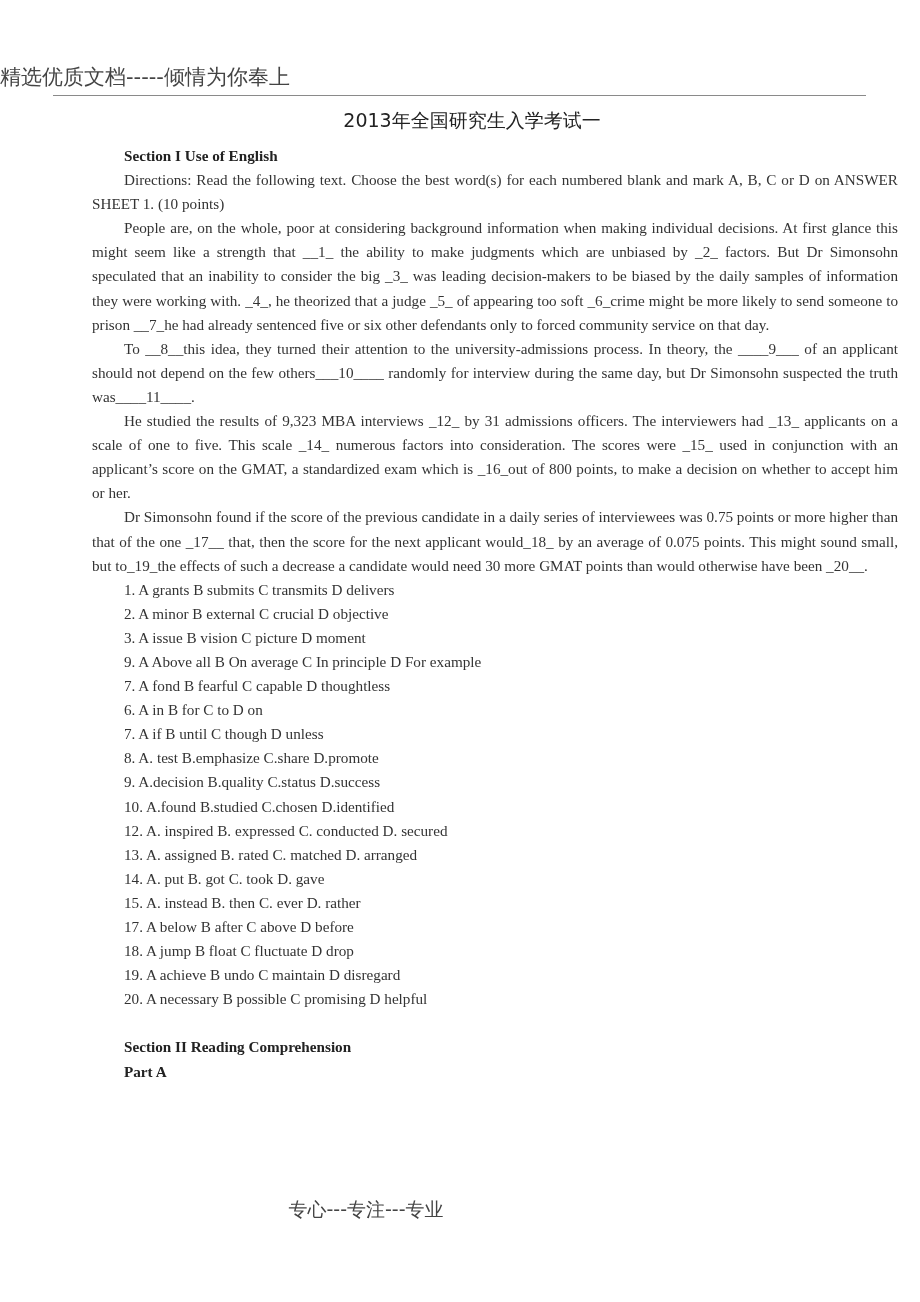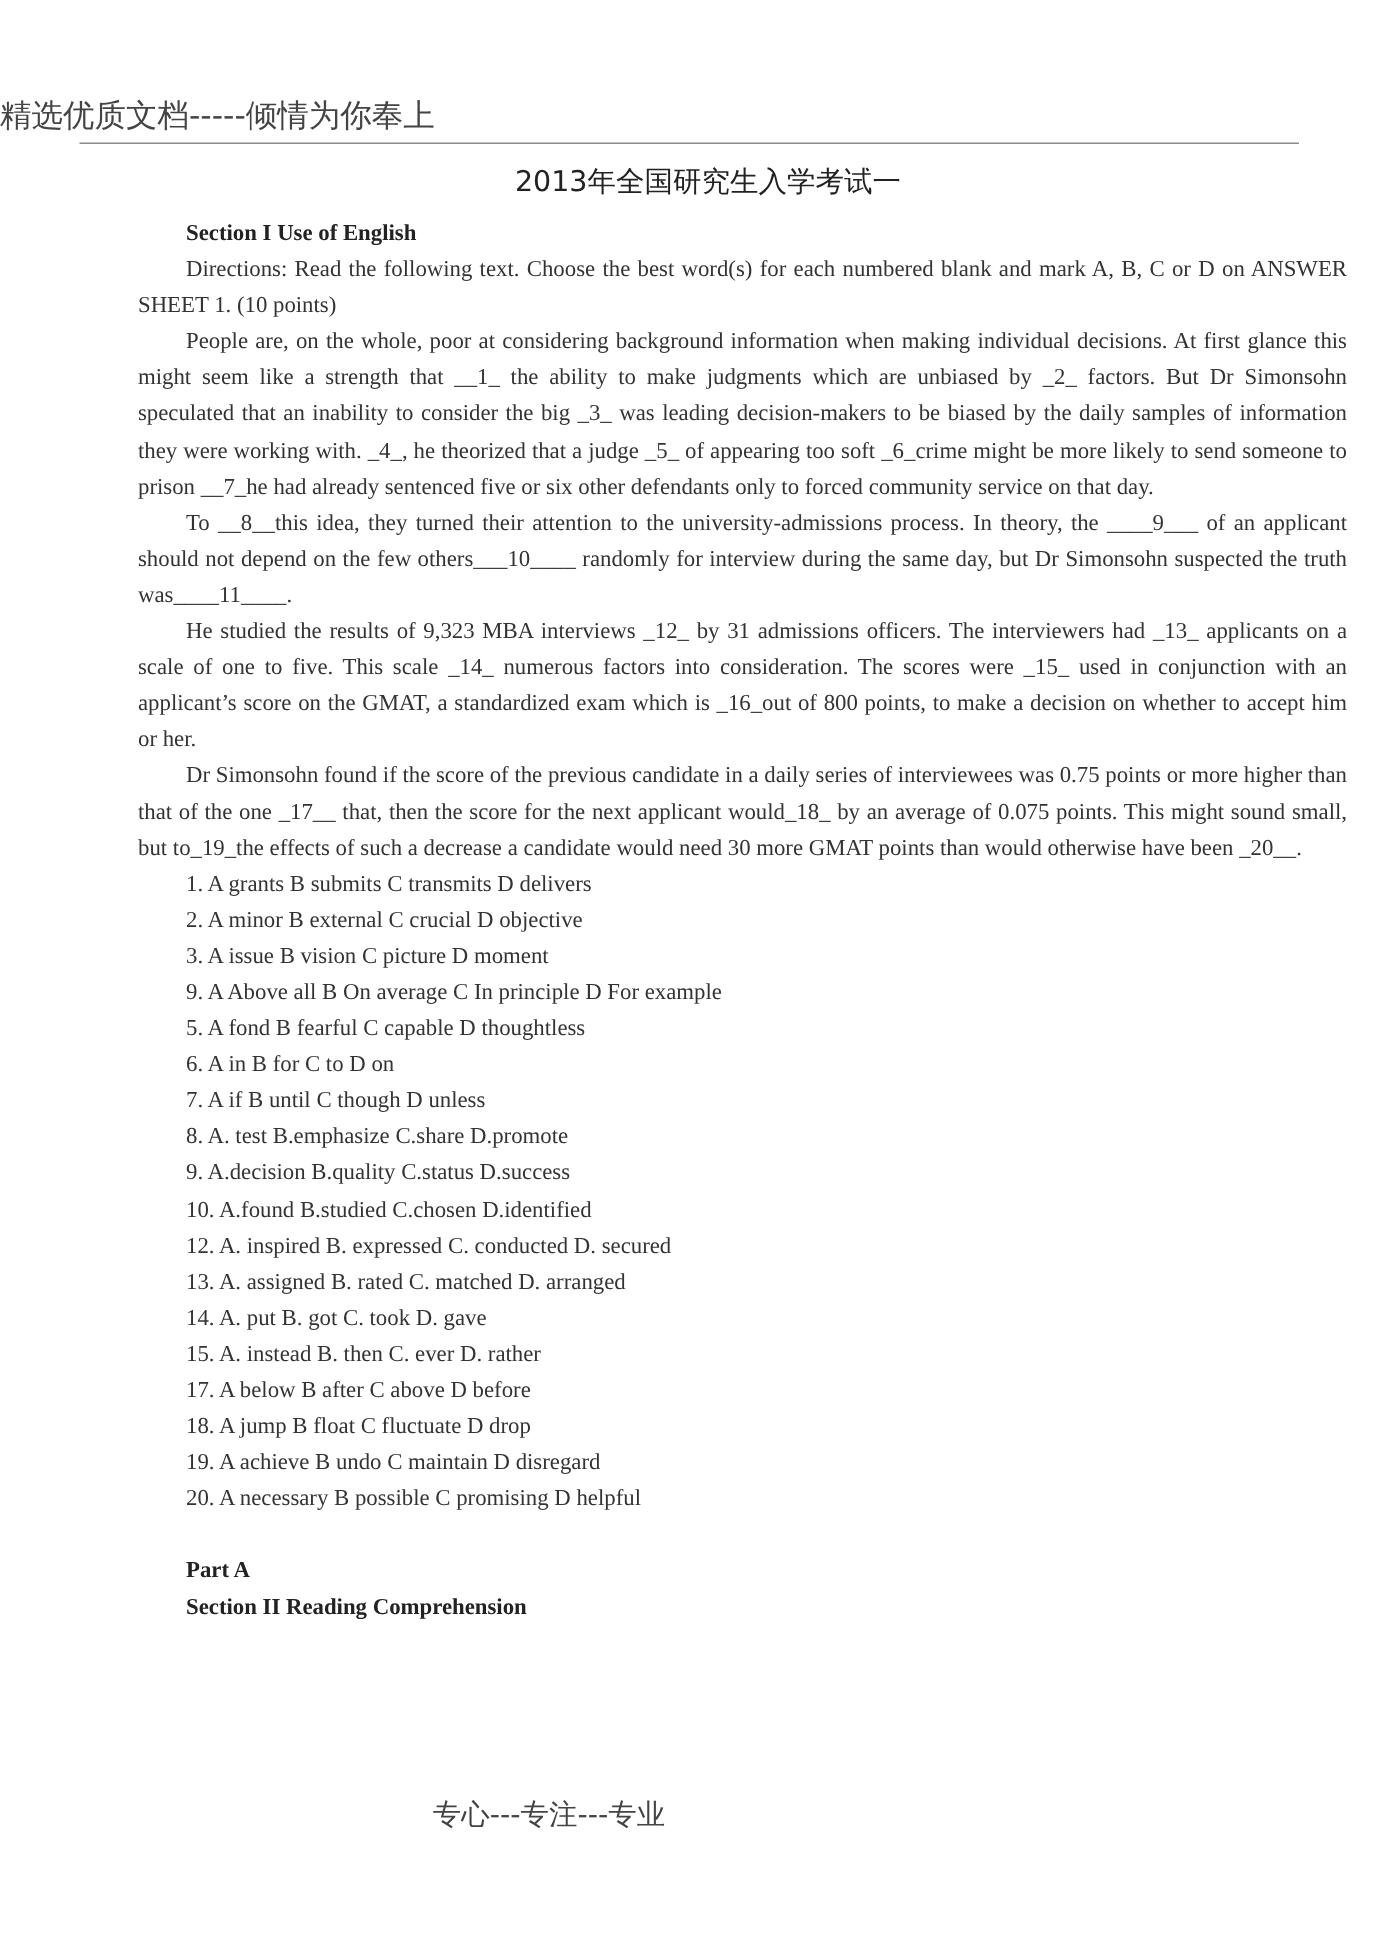--- a/index.html
+++ b/index.html
@@ -102,33 +102,33 @@
   <p>Directions: Read the following text. Choose the best word(s) for each numbered blank and mark A, B, C or D on ANSWER SHEET 1. (10 points)</p>
   <p>People are, on the whole, poor at considering background information when making individual decisions. At first glance this might seem like a strength that __1_ the ability to make judgments which are unbiased by _2_ factors. But Dr Simonsohn speculated that an inability to consider the big _3_ was leading decision-makers to be biased by the daily samples of information they were working with. _4_, he theorized that a judge _5_ of appearing too soft _6_crime might be more likely to send someone to prison __7_he had already sentenced five or six other defendants only to forced community service on that day.</p>
   <p>To __8__this idea, they turned their attention to the university-admissions process. In theory, the ____9___ of an applicant should not depend on the few others___10____ randomly for interview during the same day, but Dr Simonsohn suspected the truth was____11____.</p>
   <p>He studied the results of 9,323 MBA interviews _12_ by 31 admissions officers. The interviewers had _13_ applicants on a scale of one to five. This scale _14_ numerous factors into consideration. The scores were _15_ used in conjunction with an applicant’s score on the GMAT, a standardized exam which is _16_out of 800 points, to make a decision on whether to accept him or her.</p>
   <p>Dr Simonsohn found if the score of the previous candidate in a daily series of interviewees was 0.75 points or more higher than that of the one _17__ that, then the score for the next applicant would_18_ by an average of 0.075 points. This might sound small, but to_19_the effects of such a decrease a candidate would need 30 more GMAT points than would otherwise have been _20__.</p>
   <ul class="options">
     <li>1. A grants B submits C transmits D delivers</li>
     <li>2. A minor B external C crucial D objective</li>
     <li>3. A issue B vision C picture D moment</li>
     <li>9. A Above all B On average C In principle D For example</li>
-    <li>5. A fond B fearful C capable D thoughtless</li>
+    <li>7. A fond B fearful C capable D thoughtless</li>
     <li>6. A in B for C to D on</li>
     <li>7. A if B until C though D unless</li>
     <li>8. A. test B.emphasize C.share D.promote</li>
     <li>9. A.decision B.quality C.status D.success</li>
     <li>10. A.found B.studied C.chosen D.identified</li>
     <li>12. A. inspired B. expressed C. conducted D. secured</li>
     <li>13. A. assigned B. rated C. matched D. arranged</li>
     <li>14. A. put B. got C. took D. gave</li>
     <li>15. A. instead B. then C. ever D. rather</li>
     <li>17. A below B after C above D before</li>
     <li>18. A jump B float C fluctuate D drop</li>
     <li>19. A achieve B undo C maintain D disregard</li>
     <li>20. A necessary B possible C promising D helpful</li>
   </ul>
   <div class="spacer"></div>
+  <div class="section-heading">Section II Reading Comprehension</div>
   <div class="section-heading">Part A</div>
-  <div class="section-heading">Section II Reading Comprehension</div>
 </div>
 
 <div class="footer">专心---专注---专业</div>
 
 </body></html>

